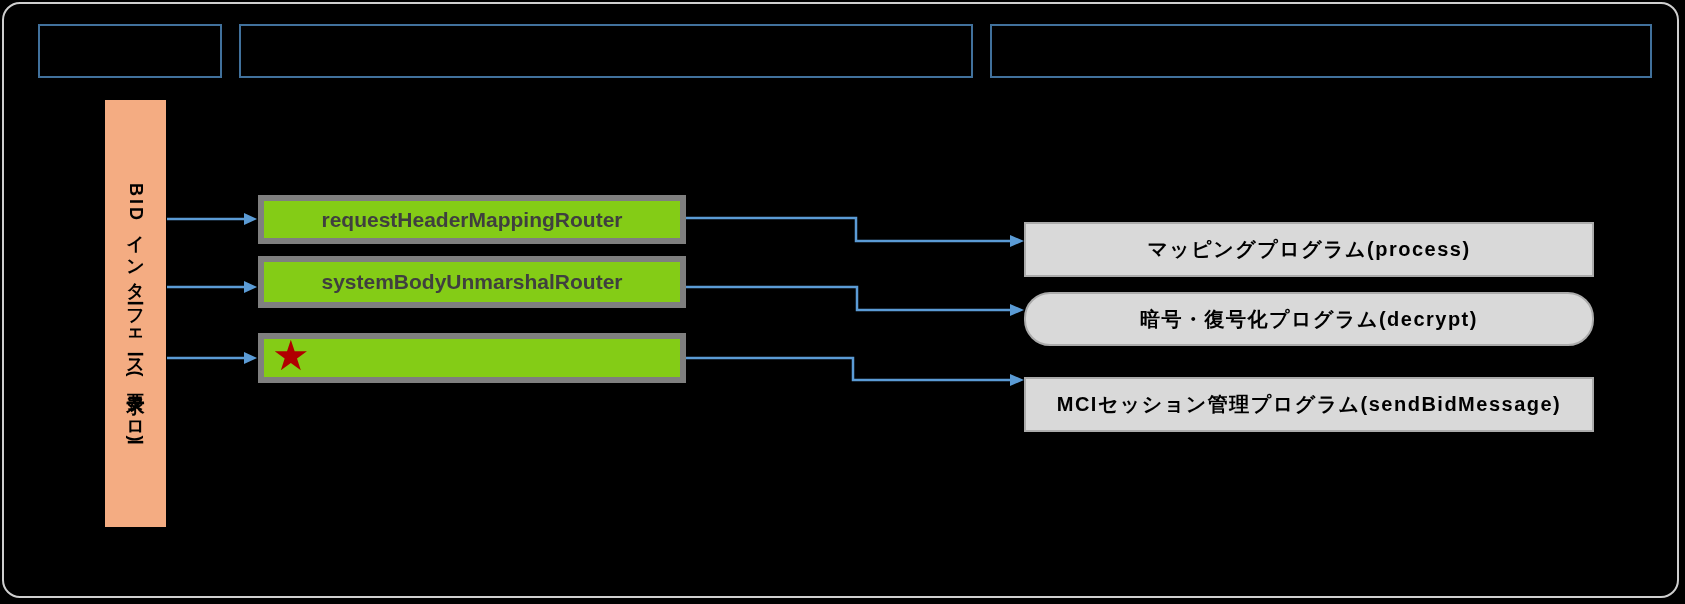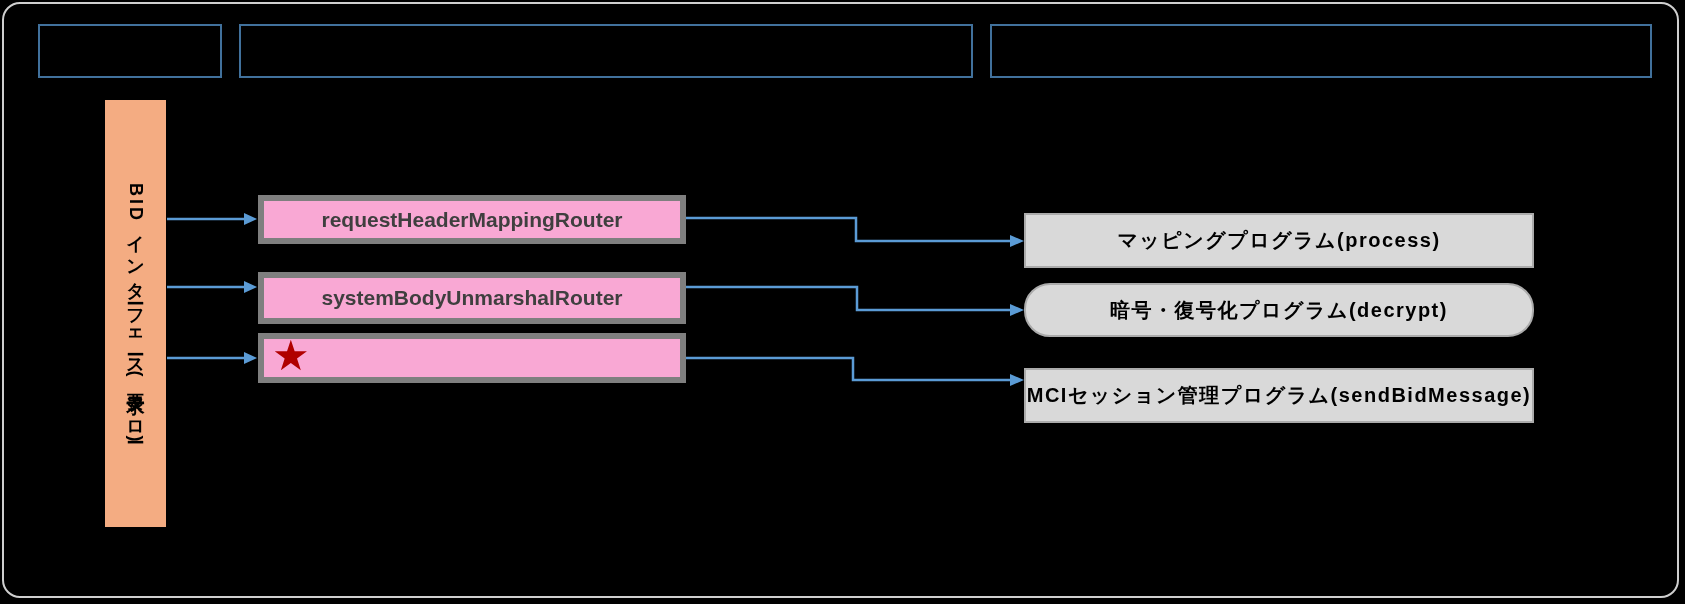--- a/index.html
+++ b/index.html
@@ -48,21 +48,21 @@
     font-size: 18px;
     font-weight: bold;
     color: #000000;
     letter-spacing: 3px;
     white-space: nowrap;
   }
   .router-box {
     position: absolute;
     left: 258px;
     width: 428px;
-    background: #f9a8d4;
+    background: #84cc16;
     border: 6px solid #7f7f7f;
     box-sizing: border-box;
     display: flex;
     align-items: center;
     justify-content: center;
     color: #3f3f3f;
     font-size: 21px;
     font-weight: bold;
   }
   .router-box .star {
@@ -71,31 +71,32 @@
     top: 50%;
     transform: translateY(-54%);
     color: #b00000;
     font-size: 42px;
     line-height: 1;
     font-weight: normal;
   }
   .program-box {
     position: absolute;
     left: 1024px;
-    width: 510px;
+    width: 570px;
     background: #d9d9d9;
     border: 2px solid #ababab;
     box-sizing: border-box;
     display: flex;
     align-items: center;
     justify-content: center;
     color: #000000;
     font-size: 20px;
     font-weight: bold;
     letter-spacing: 1.5px;
+    margin-top: 9px;
   }
   svg.connectors {
     position: absolute;
     left: 0; top: 0;
     pointer-events: none;
   }
   svg.connectors polyline, svg.connectors line {
     fill: none;
     stroke: #5b9bd5;
     stroke-width: 2.5;
@@ -116,21 +117,21 @@
   <div class="hdr-box" style="left:239px; width:734px;"></div>
   <div class="hdr-box" style="left:990px; width:662px;"></div>
 
   <div class="source-box">
     <span class="vtext">BIDインターフェース(要求フロー)</span>
   </div>
 
   <div class="router-box" style="top:195px; height:49px;">
     <span>requestHeaderMappingRouter</span>
   </div>
-  <div class="router-box" style="top:272px; height:52px;">
+  <div class="router-box" style="top:256px; height:52px;">
     <span>systemBodyUnmarshalRouter</span>
   </div>
   <div class="router-box" style="top:333px; height:50px;">
     <span class="star">★</span>
   </div>
 
   <div class="program-box" style="top:213px; height:55px;">
     <span>マッピングプログラム(process)</span>
   </div>
   <div class="program-box" style="top:283px; height:54px;border-radius:26px;">

